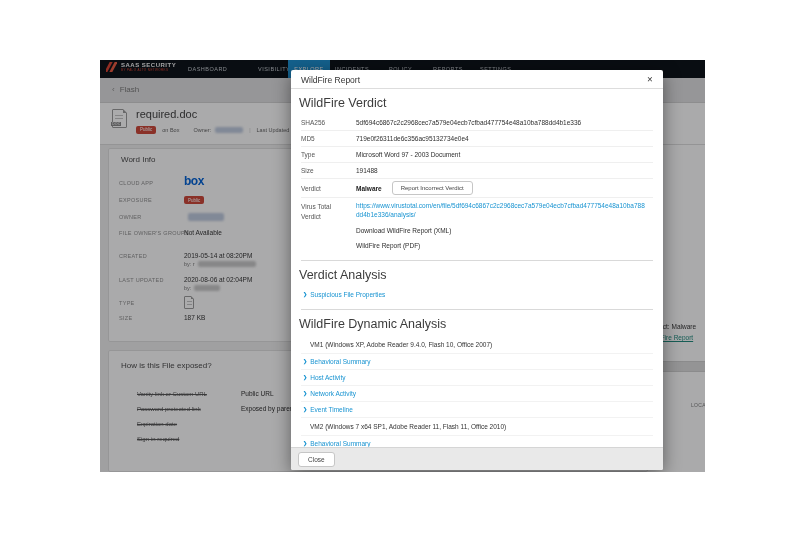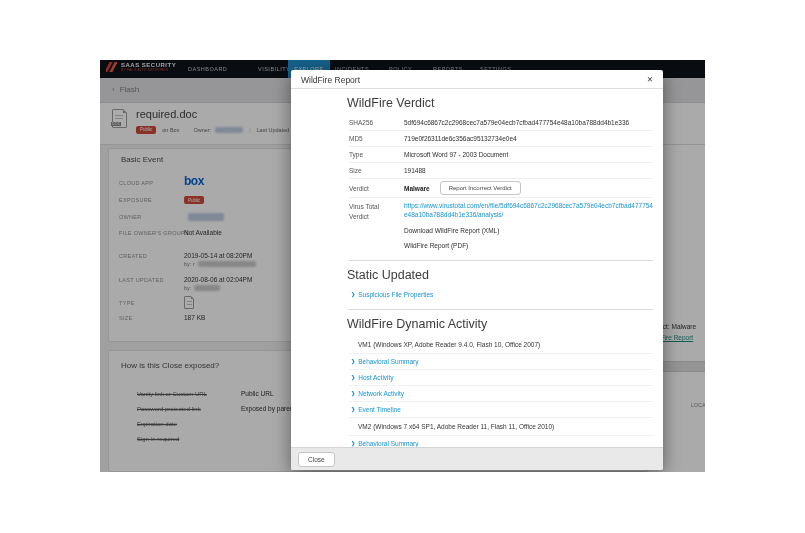--- a/index.html
+++ b/index.html
@@ -63,21 +63,21 @@
   .type-icon .l1{ top:4px; } .type-icon .l2{ top:7px; }
   .exp-label { position:absolute; left:28px; font-size:6px; color:#555; text-decoration:line-through; }
   .exp-value { position:absolute; left:132px; font-size:6.5px; color:#2e2e2e; white-space:nowrap; }
 
   
   .backdrop { position:absolute; left:0; top:0; width:605px; height:412px; background:rgba(10,10,12,.34); z-index:2; }
   .modal { position:absolute; left:191px; top:10px; width:372px; height:400px; background:#fff; z-index:3; border-radius:2px; box-shadow:0 4px 18px rgba(0,0,0,.45); }
   .m-header { position:absolute; left:0; top:0; right:0; height:19px; border-bottom:1px solid #ddd; }
   .m-title { position:absolute; left:10px; top:5px; font-size:8.5px; color:#333; }
   .m-close { position:absolute; right:10px; top:5px; font-size:7.5px; color:#333; cursor:pointer; }
-  .m-body { position:absolute; left:0; top:19px; right:0; bottom:23px; padding:0 10px; overflow:hidden; background:#fff;margin-left:48px; }
+  .m-body { position:absolute; left:0; top:19px; right:0; bottom:23px; padding:0 10px; overflow:hidden; background:#fff; }
   .m-h1 { font-size:12.5px; font-weight:400; color:#3c3c3c; margin:7px 0 5px -2px; }
   .vrow { display:flex; align-items:center; min-height:14px; border-bottom:1px solid #efefef; font-size:6.5px; }
   .vrow.noline { border-bottom:none; }
   .vrow .lbl { width:55px; flex:none; color:#555; align-self:flex-start; padding-top:4px; }
   .vrow .lbl2 { line-height:1.5; }
   .vrow .val { color:#2e2e2e; padding:4px 0; }
   .vrow-verdict { min-height:19px; }
   .verdict-val { font-weight:bold; color:#222; margin-right:10px; }
   .btn { font-family:"Liberation Sans", sans-serif; font-size:6px; color:#444; background:#fff; border:1px solid #c6c6c6; border-radius:3px; padding:3px 8px; cursor:pointer; }
   .link { color:#1793d1; text-decoration:none; cursor:pointer; }
@@ -141,21 +141,21 @@
         <span class="badge-red">Public</span>
         <span>on Box</span>
         <span class="meta-owner-label">Owner:</span>
         <span class="blur-pill" style="width:28px;"></span>
         <span class="sep">|</span>
         <span>Last Updated 2020-08-06 at 02:04PM</span>
       </span>
     </div>
 
     <div class="card card-basic">
-      <span class="card-title" style="top:6px;">Basic Event</span>
+      <span class="card-title" style="top:6px;">Word Info</span>
       <span class="field-label" style="top:31px;">CLOUD APP</span>
       <span class="field-value box-logo" style="top:25px;">box</span>
       <span class="field-label" style="top:48px;">EXPOSURE</span>
       <span class="field-value" style="top:46px;"><span class="badge-red">Public</span></span>
       <span class="field-label" style="top:65px;">OWNER</span>
       <span class="blur-pill" style="position:absolute; left:75px; top:64px; width:36px; height:8px;"></span>
       <span class="field-label" style="top:81px;">FILE OWNER'S GROUPS</span>
       <span class="field-value" style="top:80px;">Not Available</span>
       <span class="field-label" style="top:104px;">CREATED</span>
       <span class="field-value" style="top:103px;">2019-05-14 at 08:20PM</span>
@@ -173,21 +173,21 @@
       <span class="type-icon" style="top:147px;">
           <span class="fold"></span>
           <span class="l1"></span>
           <span class="l2"></span>
         </span>
       <span class="field-label" style="top:166px;">SIZE</span>
       <span class="field-value" style="top:165px;">187 KB</span>
     </div>
 
     <div class="card card-exposure">
-      <span class="card-title" style="top:10px;">How is this Close exposed?</span>
+      <span class="card-title" style="top:10px;">How is this File exposed?</span>
       <span class="exp-label" style="top:40px;">Vanity link or Custom URL</span>
       <span class="exp-value" style="top:39px;">Public URL</span>
       <span class="exp-label" style="top:55px;">Password protected link</span>
       <span class="exp-value" style="top:54px;">Exposed by parent</span>
       <span class="exp-label" style="top:70px;">Expiration date</span>
       <span class="exp-label" style="top:85px;">Sign-in required</span>
     </div>
 
     <div class="backdrop"></div>
 
@@ -228,28 +228,28 @@
         <div class="vrow noline">
           <span class="lbl"></span>
           <a class="link val">Download WildFire Report (XML)</a>
         </div>
         <div class="vrow noline">
           <span class="lbl"></span>
           <a class="link val">WildFire Report (PDF)</a>
         </div>
         <hr class="divider">
 
-        <div class="m-h1">Static Updated</div>
+        <div class="m-h1">Verdict Analysis</div>
         <div class="arrow-link plain">
           <span class="chev-r">❯</span>
           <a class="link">Suspicious File Properties</a>
         </div>
         <hr class="divider">
 
-        <div class="m-h1">WildFire Dynamic Activity</div>
+        <div class="m-h1">WildFire Dynamic Analysis</div>
         <div class="vm-name">VM1 (Windows XP, Adobe Reader 9.4.0, Flash 10, Office 2007)</div>
         <div class="arrow-link">
           <span class="chev-r">❯</span>
           <a class="link">Behavioral Summary</a>
         </div>
         <div class="arrow-link">
           <span class="chev-r">❯</span>
           <a class="link">Host Activity</a>
         </div>
         <div class="arrow-link">

